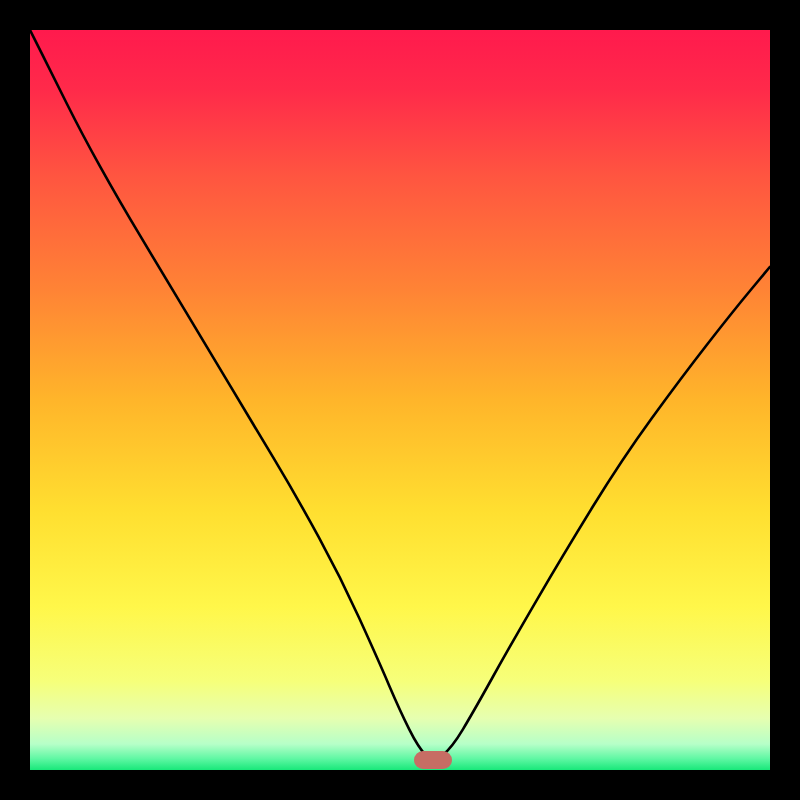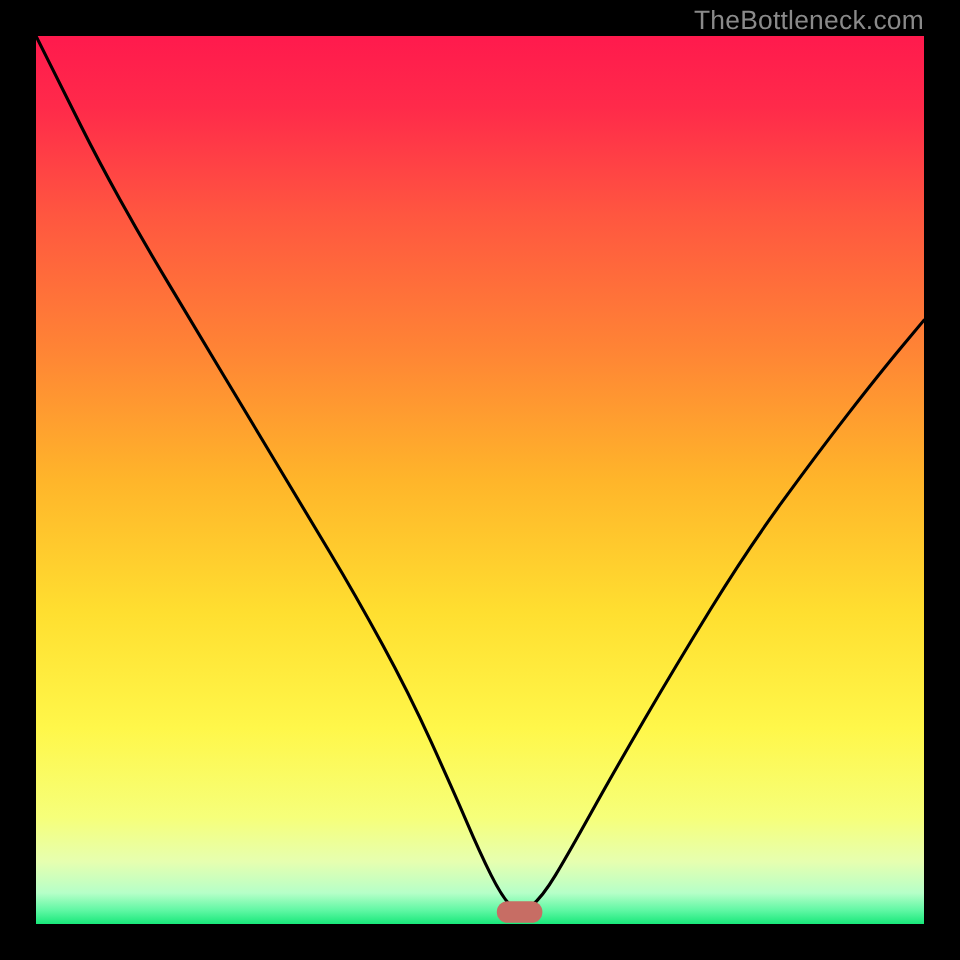--- a/index.html
+++ b/index.html
@@ -56,21 +56,20 @@
     height: 18px;
     border-radius: 9px;
     transform: translate(-50%, -50%);
   }
 </style>
 </head>
 <body>
 
 <div class="frame">
 
-  <div class="watermark">TheBottleneck.com</div>
 
   <div class="plot">
     <svg class="gradient" viewBox="0 0 740 740" preserveAspectRatio="none">
       <defs>
         <linearGradient id="bg-grad" x1="0" y1="0" x2="0" y2="1">
             <stop offset="0%" stop-color="#ff1a4d"></stop>
             <stop offset="8%" stop-color="#ff2a4a"></stop>
             <stop offset="20%" stop-color="#ff5640"></stop>
             <stop offset="35%" stop-color="#ff8335"></stop>
             <stop offset="50%" stop-color="#ffb52a"></stop>

